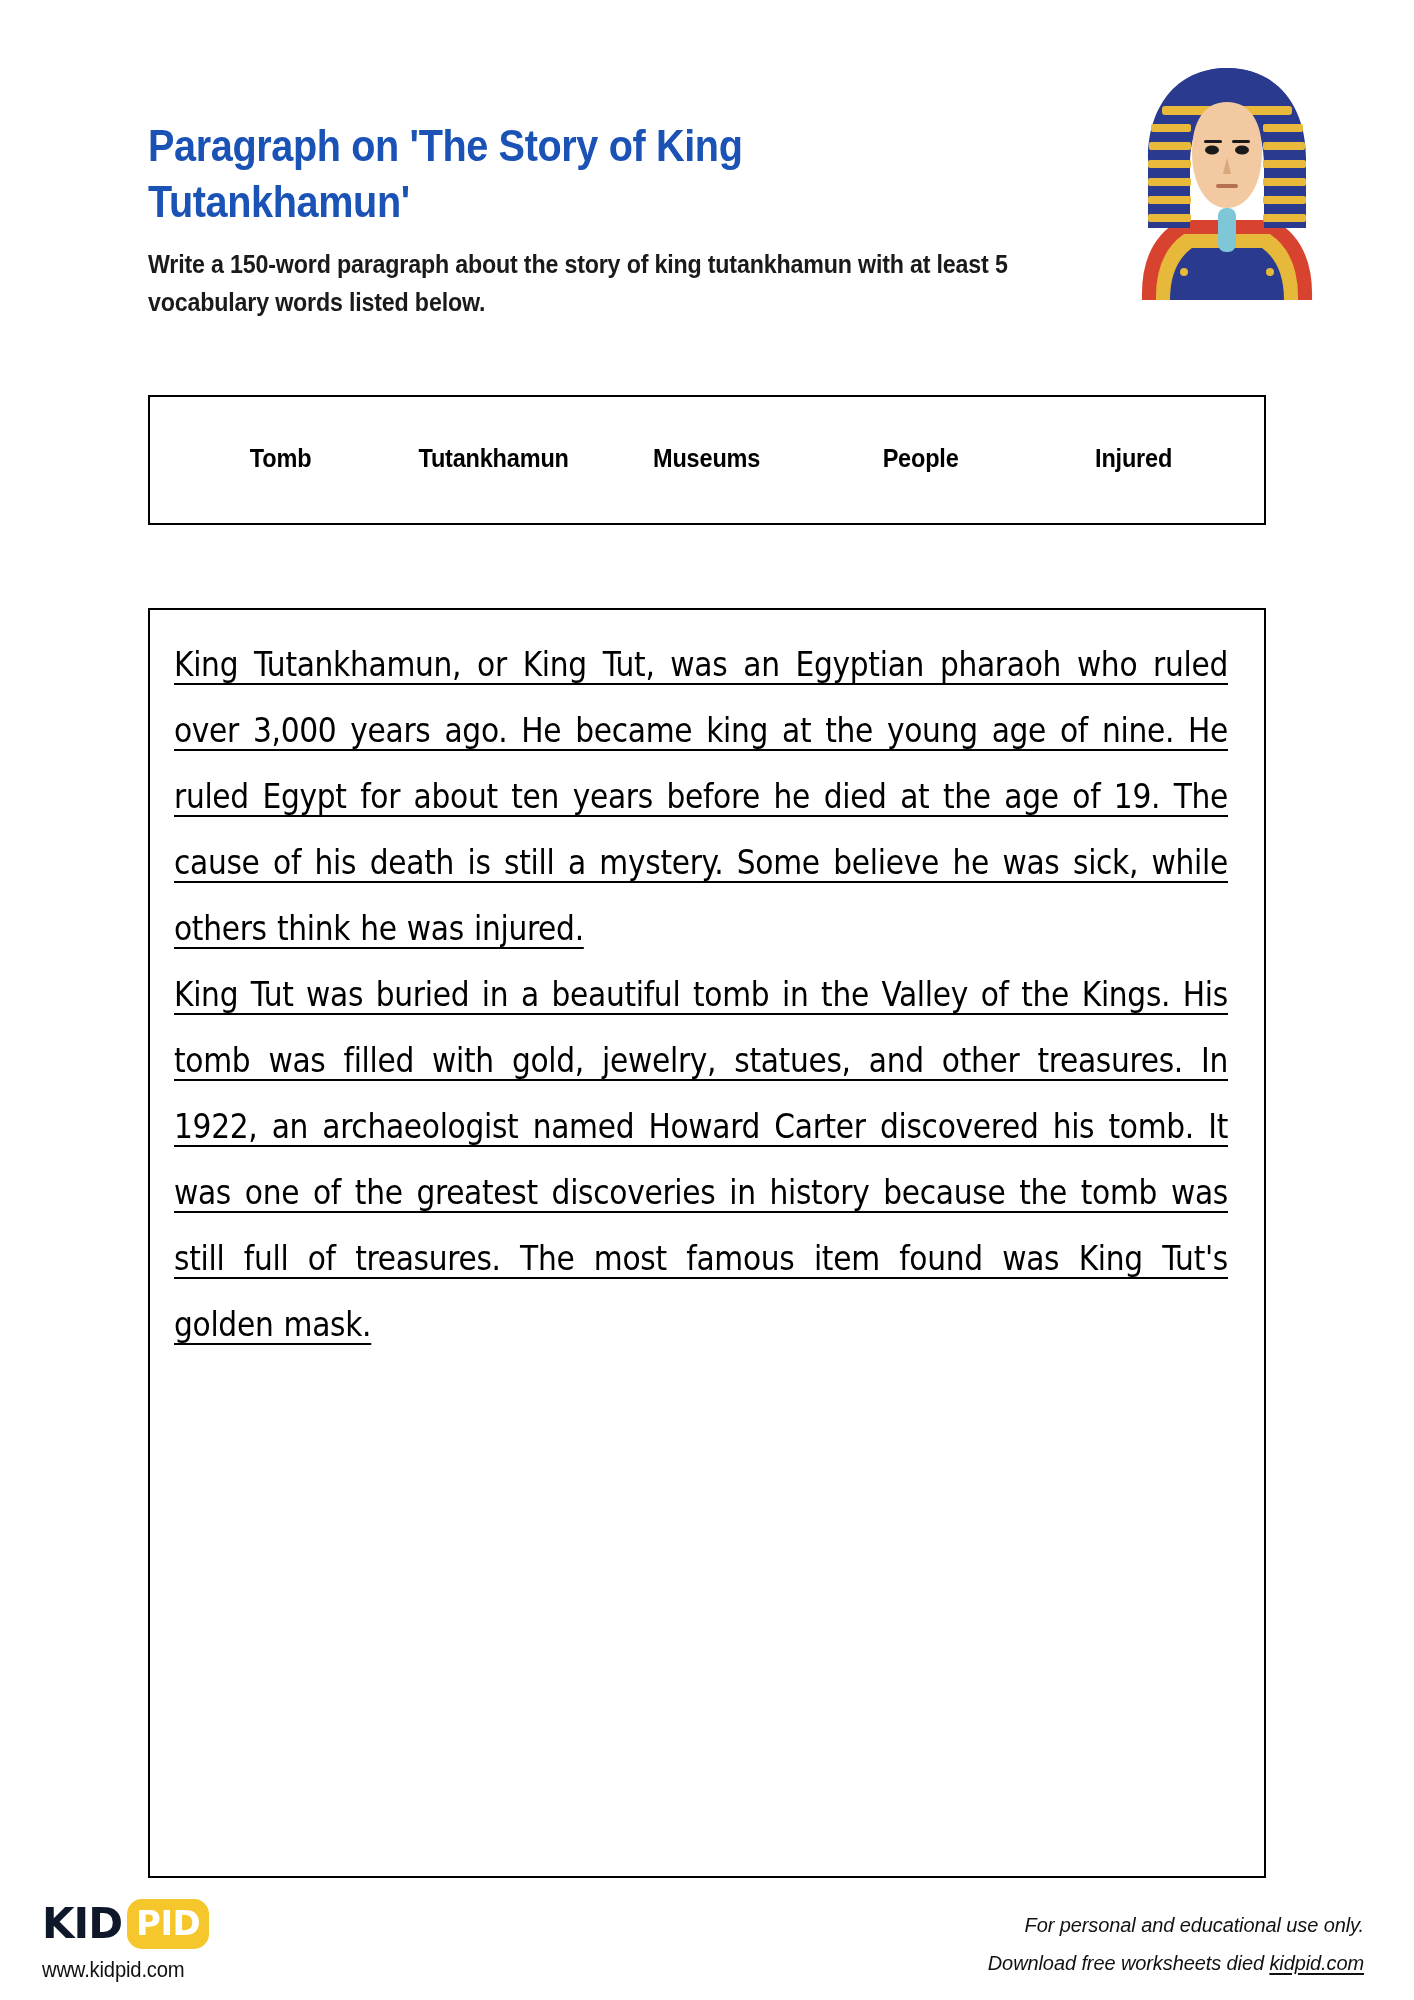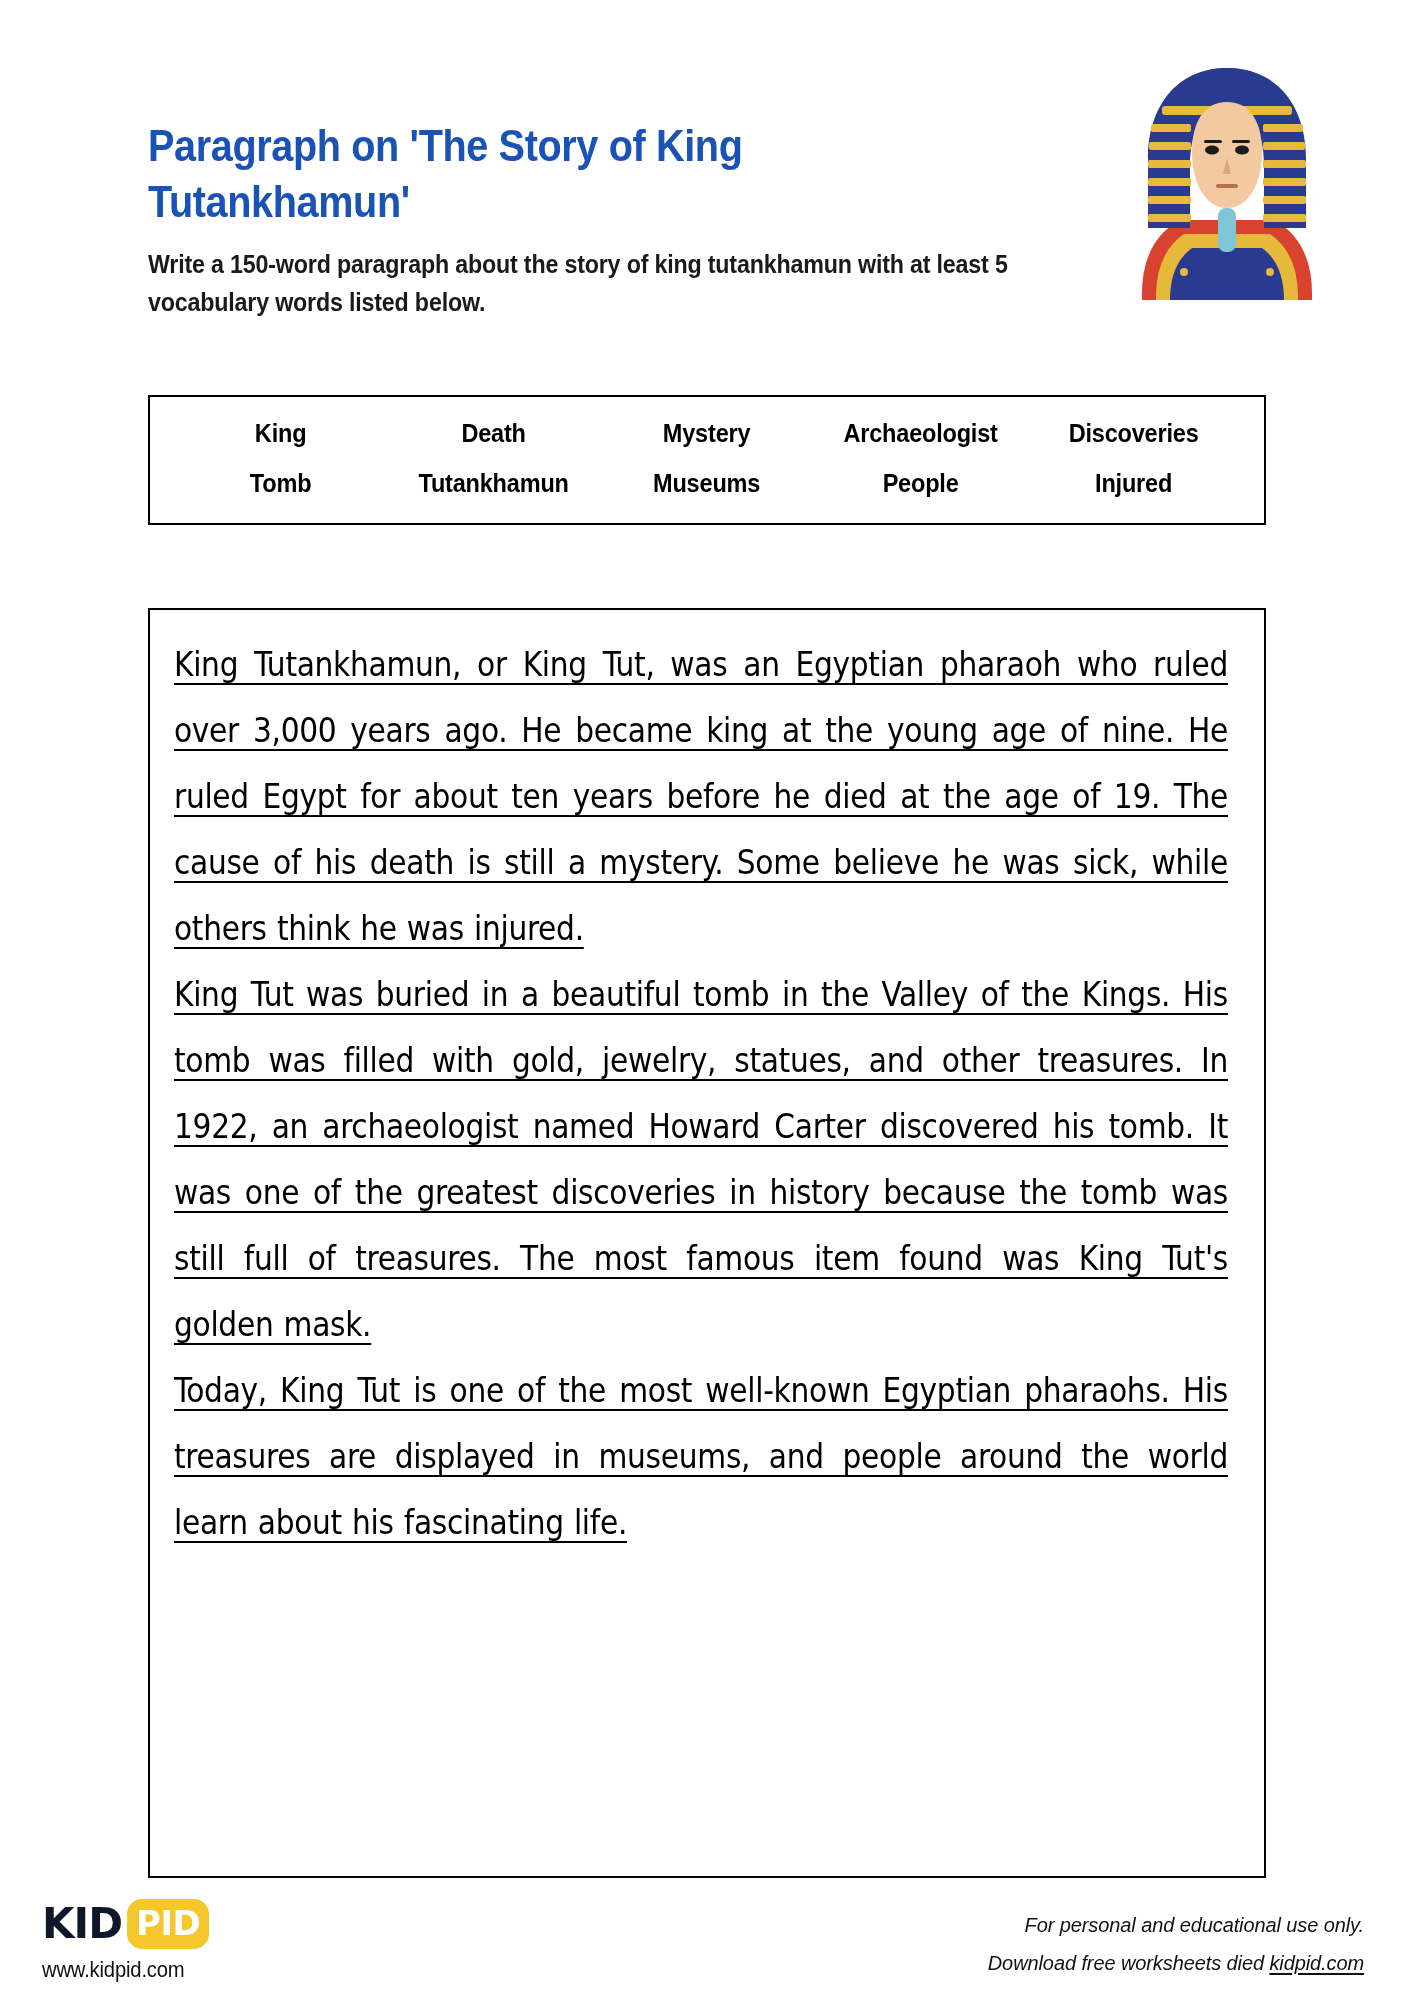--- a/index.html
+++ b/index.html
@@ -232,39 +232,31 @@
 
       <path d="M105 96 L101 112 L109 112 Z" fill="#d9a87c"></path>
       <rect x="94" y="122" width="22" height="4" rx="2" fill="#b5714f"></rect>
 
       <rect x="96" y="146" width="18" height="44" rx="8" fill="#7fc6d6"></rect>
     </svg>
   </div>
 
   <div class="vocab-box">
     <div class="vocab-row">
-      <div class="vocab-cell">King</div>
-      <div class="vocab-cell">Death</div>
-      <div class="vocab-cell">Mystery</div>
-      <div class="vocab-cell">Archaeologist</div>
-      <div class="vocab-cell">Discoveries</div>
-    </div>
-    <div class="vocab-row">
       <div class="vocab-cell">Tomb</div>
       <div class="vocab-cell">Tutankhamun</div>
       <div class="vocab-cell">Museums</div>
       <div class="vocab-cell">People</div>
       <div class="vocab-cell">Injured</div>
     </div>
   </div>
 
   <div class="answer-box">
     <p class="answer-para">King Tutankhamun, or King Tut, was an Egyptian pharaoh who ruled over 3,000 years ago. He became king at the young age of nine. He ruled Egypt for about ten years before he died at the age of 19. The cause of his death is still a mystery. Some believe he was sick, while others think he was injured.</p>
     <p class="answer-para">King Tut was buried in a beautiful tomb in the Valley of the Kings. His tomb was filled with gold, jewelry, statues, and other treasures. In 1922, an archaeologist named Howard Carter discovered his tomb. It was one of the greatest discoveries in history because the tomb was still full of treasures. The most famous item found was King Tut's golden mask.</p>
-    <p class="answer-para">Today, King Tut is one of the most well-known Egyptian pharaohs. His treasures are displayed in museums, and people around the world learn about his fascinating life.</p>
   </div>
 
   <div class="footer">
     <div class="brand">
       <div class="brand-logo">
         <span class="brand-kid">KID</span>
         <span class="brand-pid">PID</span>
       </div>
       <div class="brand-url">www.kidpid.com</div>
     </div>

